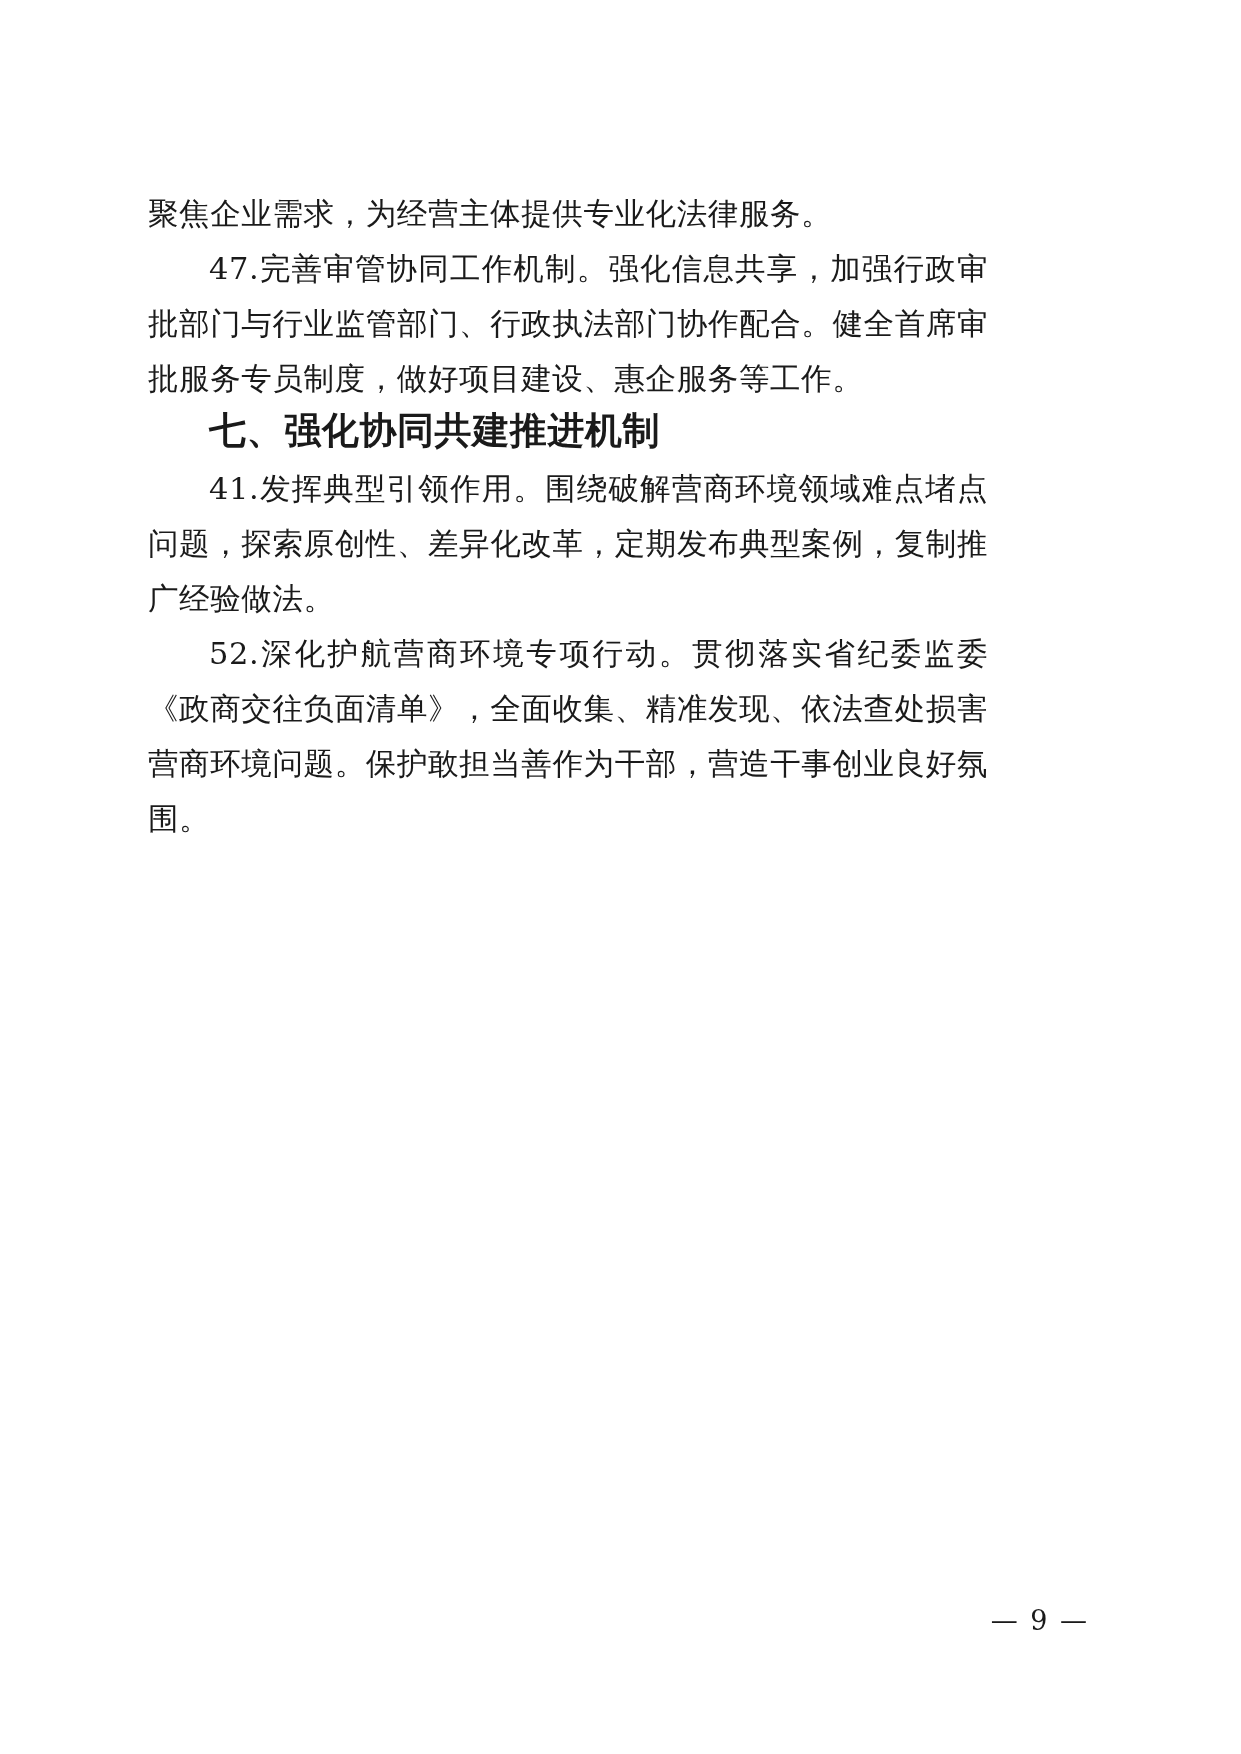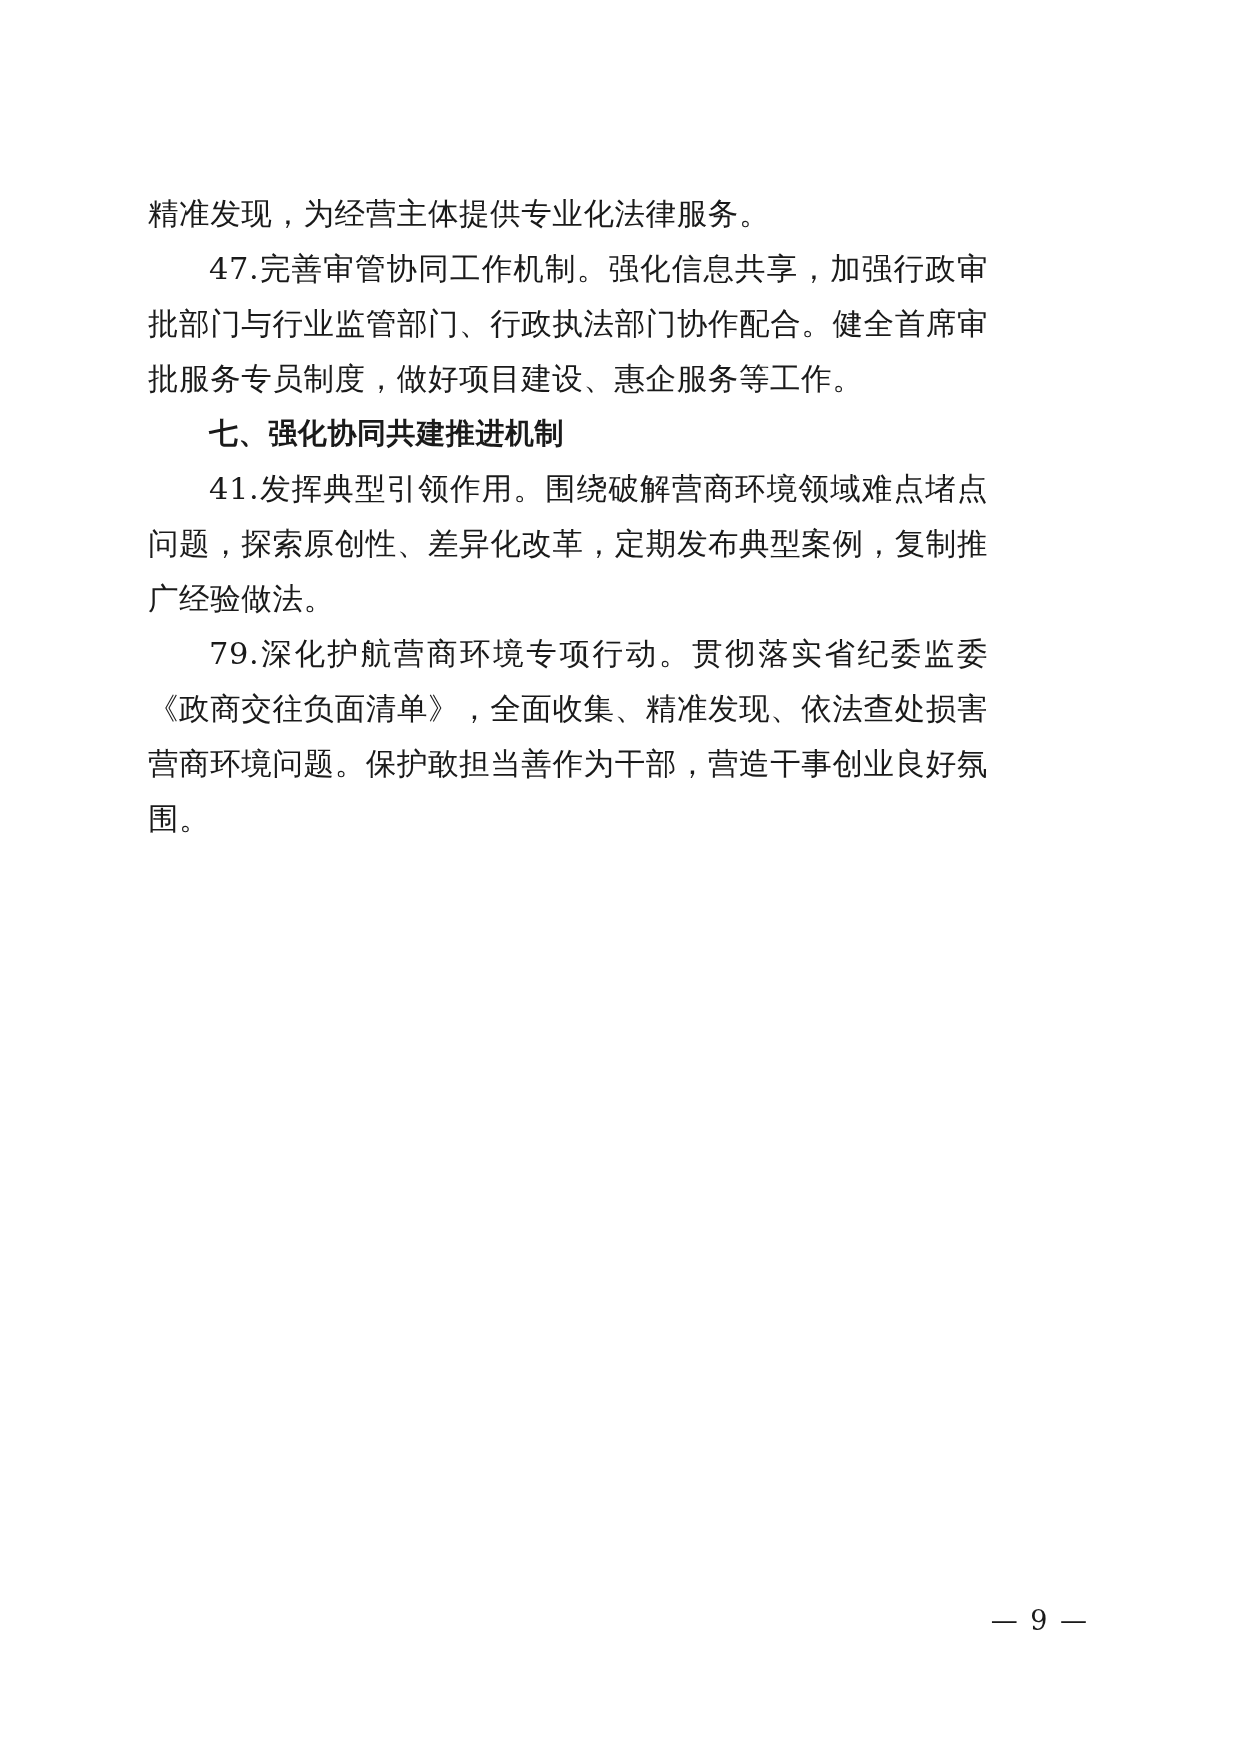--- a/index.html
+++ b/index.html
@@ -30,53 +30,53 @@
     letter-spacing: 0.6px;
     text-align: justify;
     text-justify: inter-ideograph;
     margin: 0 0 0 0;
     text-indent: 0;
   }
   .para.indent {
     text-indent: 61px;
   }
   .heading {
-    font-size: 29px;
+    font-size: 37px;
     line-height: 55px;
     letter-spacing: 0.6px;
     font-weight: bold;
     text-indent: 61px;
     margin: 0;
-    font-family: Liberation Serif, serif;
+    font-family: Liberation Mono, monospace;
   }
   .page-number {
     position: absolute;
     right: 152px;
     bottom: 118px;
     font-size: 27px;
     letter-spacing: 2px;
     font-family: "DejaVu Serif", serif;
     color: #1a1a1a;
   }
 </style>
 </head>
 <body>
 
 <div class="page">
   <div class="content">
 
-    <p class="para">精准发现，为经营主体提供专业化法律服务。</p>
+    <p class="para">聚焦企业需求，为经营主体提供专业化法律服务。</p>
 
     <p class="para indent">47.完善审管协同工作机制。强化信息共享，加强行政审批部门与行业监管部门、行政执法部门协作配合。健全首席审批服务专员制度，做好项目建设、惠企服务等工作。</p>
 
     <p class="heading">七、强化协同共建推进机制</p>
 
 
 
 
     <p class="para indent">41.发挥典型引领作用。围绕破解营商环境领域难点堵点问题，探索原创性、差异化改革，定期发布典型案例，复制推广经验做法。</p>
 
-    <p class="para indent">79.深化护航营商环境专项行动。贯彻落实省纪委监委《政商交往负面清单》，全面收集、精准发现、依法查处损害营商环境问题。保护敢担当善作为干部，营造干事创业良好氛围。</p>
+    <p class="para indent">52.深化护航营商环境专项行动。贯彻落实省纪委监委《政商交往负面清单》，全面收集、精准发现、依法查处损害营商环境问题。保护敢担当善作为干部，营造干事创业良好氛围。</p>
 
   </div>
 
   <div class="page-number">— 9 —</div>
 </div>
 
 </body></html>

